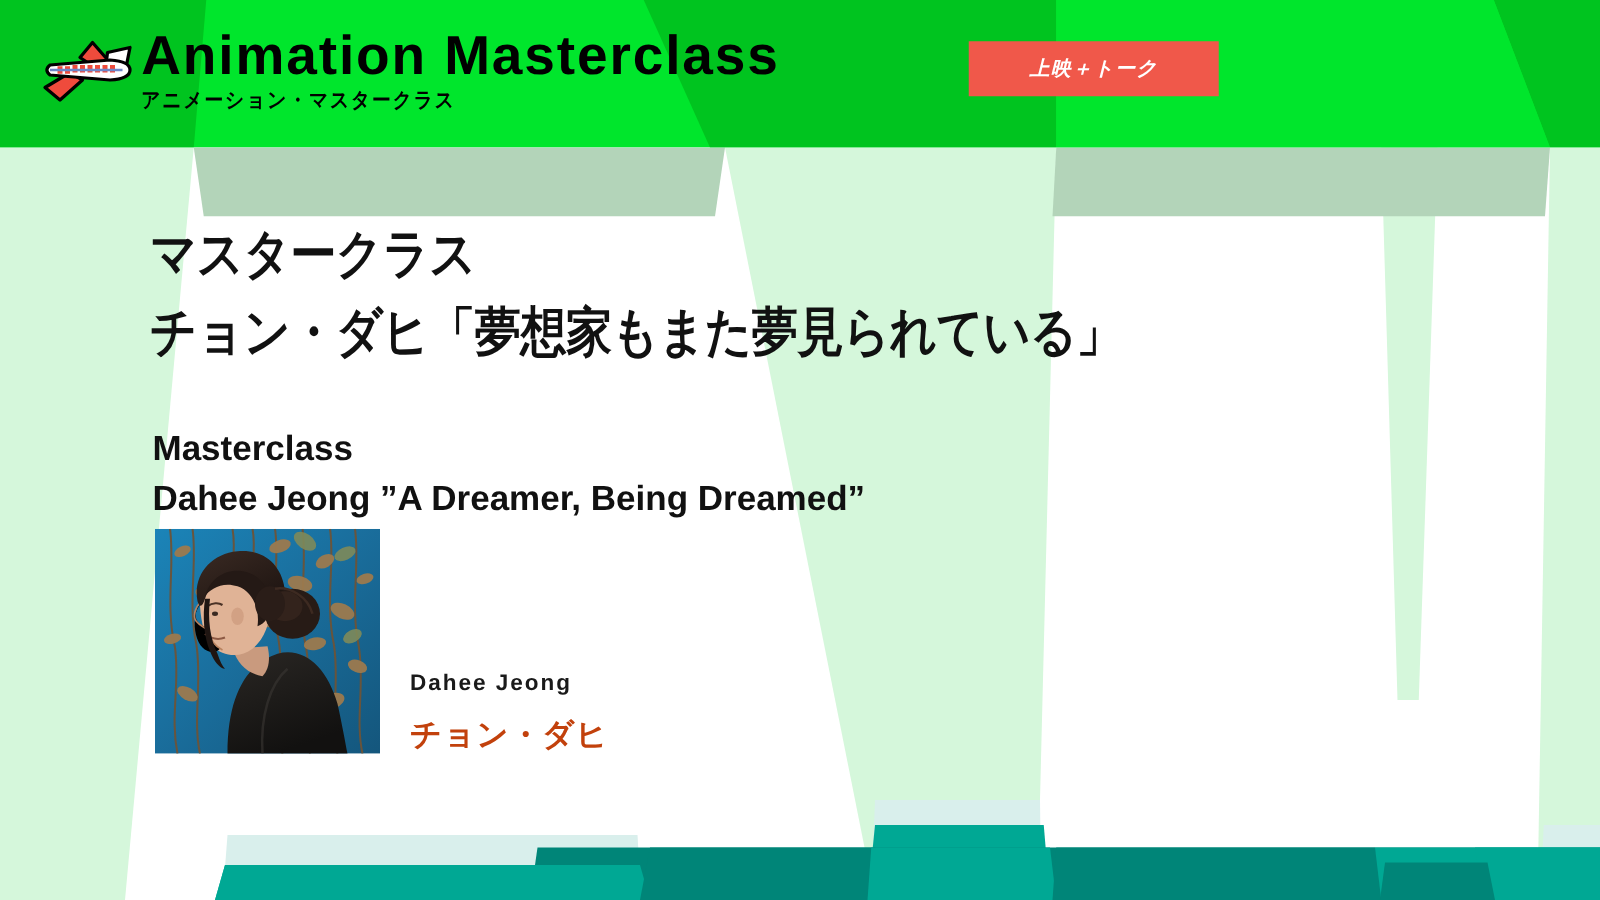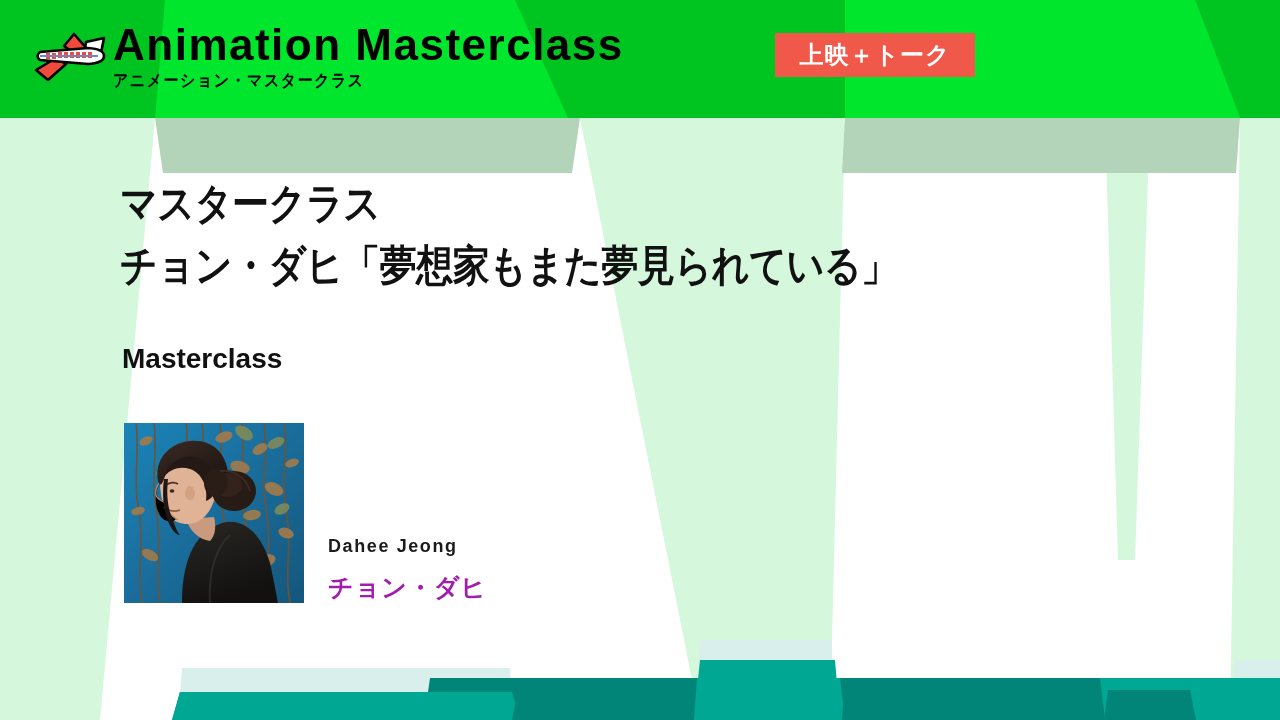--- a/index.html
+++ b/index.html
@@ -48,24 +48,25 @@
   }
   .badge{
     position:absolute;left:775px;top:33px;
     width:200px;height:44px;
     background:#f0584a;
     display:flex;align-items:center;justify-content:center;
   }
   .badge-text{
     font-family:"DejaVu Sans","Liberation Sans",sans-serif;
     font-weight:bold;
-    font-size:24px;
+    font-size:16px;
     letter-spacing:1px;
     color:#ffffff;
     white-space:nowrap;
+    font-style:italic;
   }
 
   
   .content{position:absolute;left:0;top:118px;width:1280px;height:484px;}
 
   .title-block{position:absolute;left:120px;top:55px;}
   .title-ja-line{
     font-family:"DejaVu Sans","Liberation Sans",sans-serif;
     font-weight:bold;
     font-size:37px;
@@ -107,21 +108,21 @@
     letter-spacing:1.6px;
     color:#1a1a1a;
     white-space:nowrap;
   }
   .person-ja{
     margin-top:14px;
     font-family:"DejaVu Sans","Liberation Sans",sans-serif;
     font-weight:bold;
     font-size:25px;
     letter-spacing:1px;
-    color:#a21caf;
+    color:#c2410c;
     white-space:nowrap;
   }
 </style>
 </head>
 <body>
 
 <div class="stage">
 
   <svg class="bg-art" viewBox="0 0 1280 720" preserveAspectRatio="none" aria-hidden="true">
     <rect x="0" y="0" width="1280" height="720" fill="#ffffff"></rect>
@@ -204,20 +205,21 @@
 
   <div class="content">
 
     <div class="title-block">
       <div class="title-ja-line">マスタークラス</div>
       <div class="title-ja-line">チョン・ダヒ「夢想家もまた夢見られている」</div>
     </div>
 
     <div class="subtitle-block">
       <div class="title-en-line">Masterclass</div>
+      <div class="title-en-line">Dahee Jeong ”A Dreamer, Being Dreamed”</div>
     </div>
 
     <div class="portrait-wrap">
       <svg class="portrait" viewBox="0 0 180 180" preserveAspectRatio="none" aria-hidden="true">
         <defs>
           <linearGradient id="wallg" x1="0" y1="0" x2="1" y2="1">
             <stop offset="0%" stop-color="#1b84b8"></stop>
             <stop offset="45%" stop-color="#1a6f9e"></stop>
             <stop offset="100%" stop-color="#14567c"></stop>
           </linearGradient>

